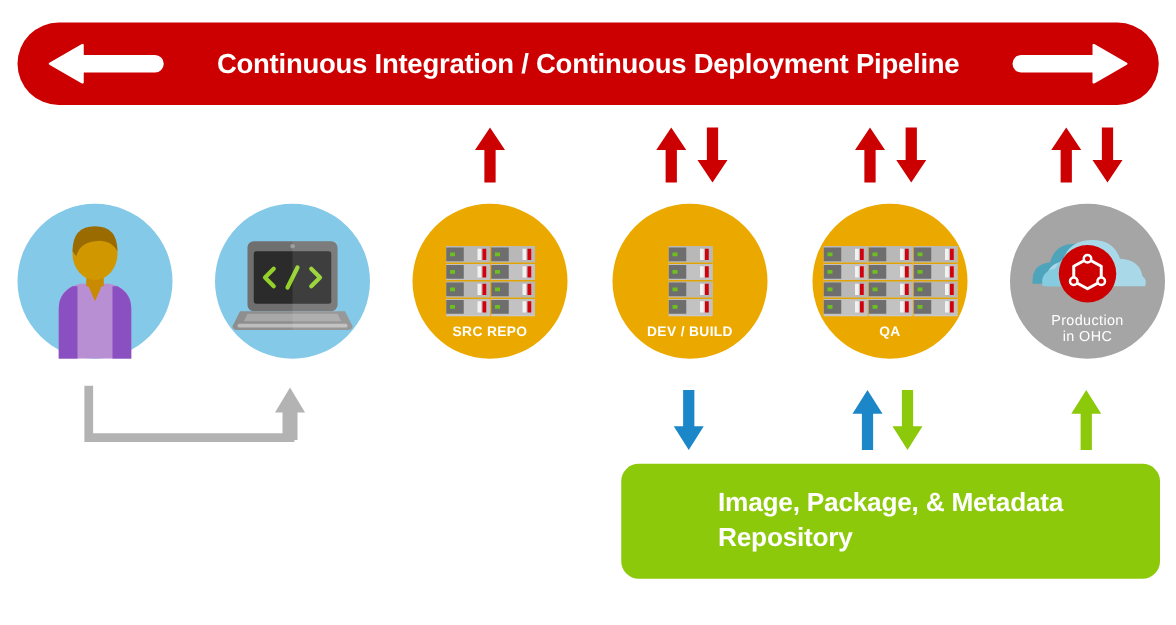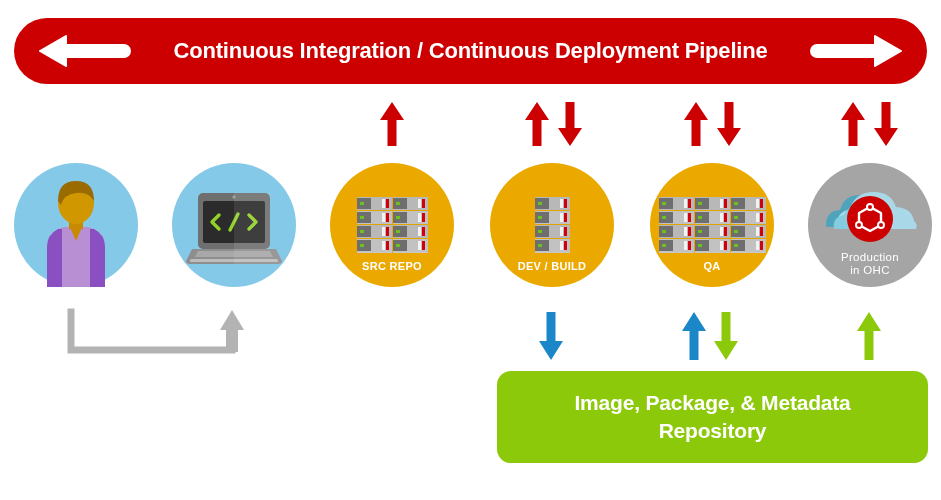--- a/index.html
+++ b/index.html
@@ -111,21 +111,21 @@
     background: #8dc90b;
     border-radius: 14px;
     display: flex;
     align-items: center;
     justify-content: center;
   }
   .repo-text {
     color: #ffffff;
     font-size: 21px;
     font-weight: bold;
-    text-align: center;
+    text-align: left;
     line-height: 28px;
     letter-spacing: -0.2px;
     white-space: pre-line;
   }
 </style>
 </head>
 <body>
 
 <div id="canvas">
 

